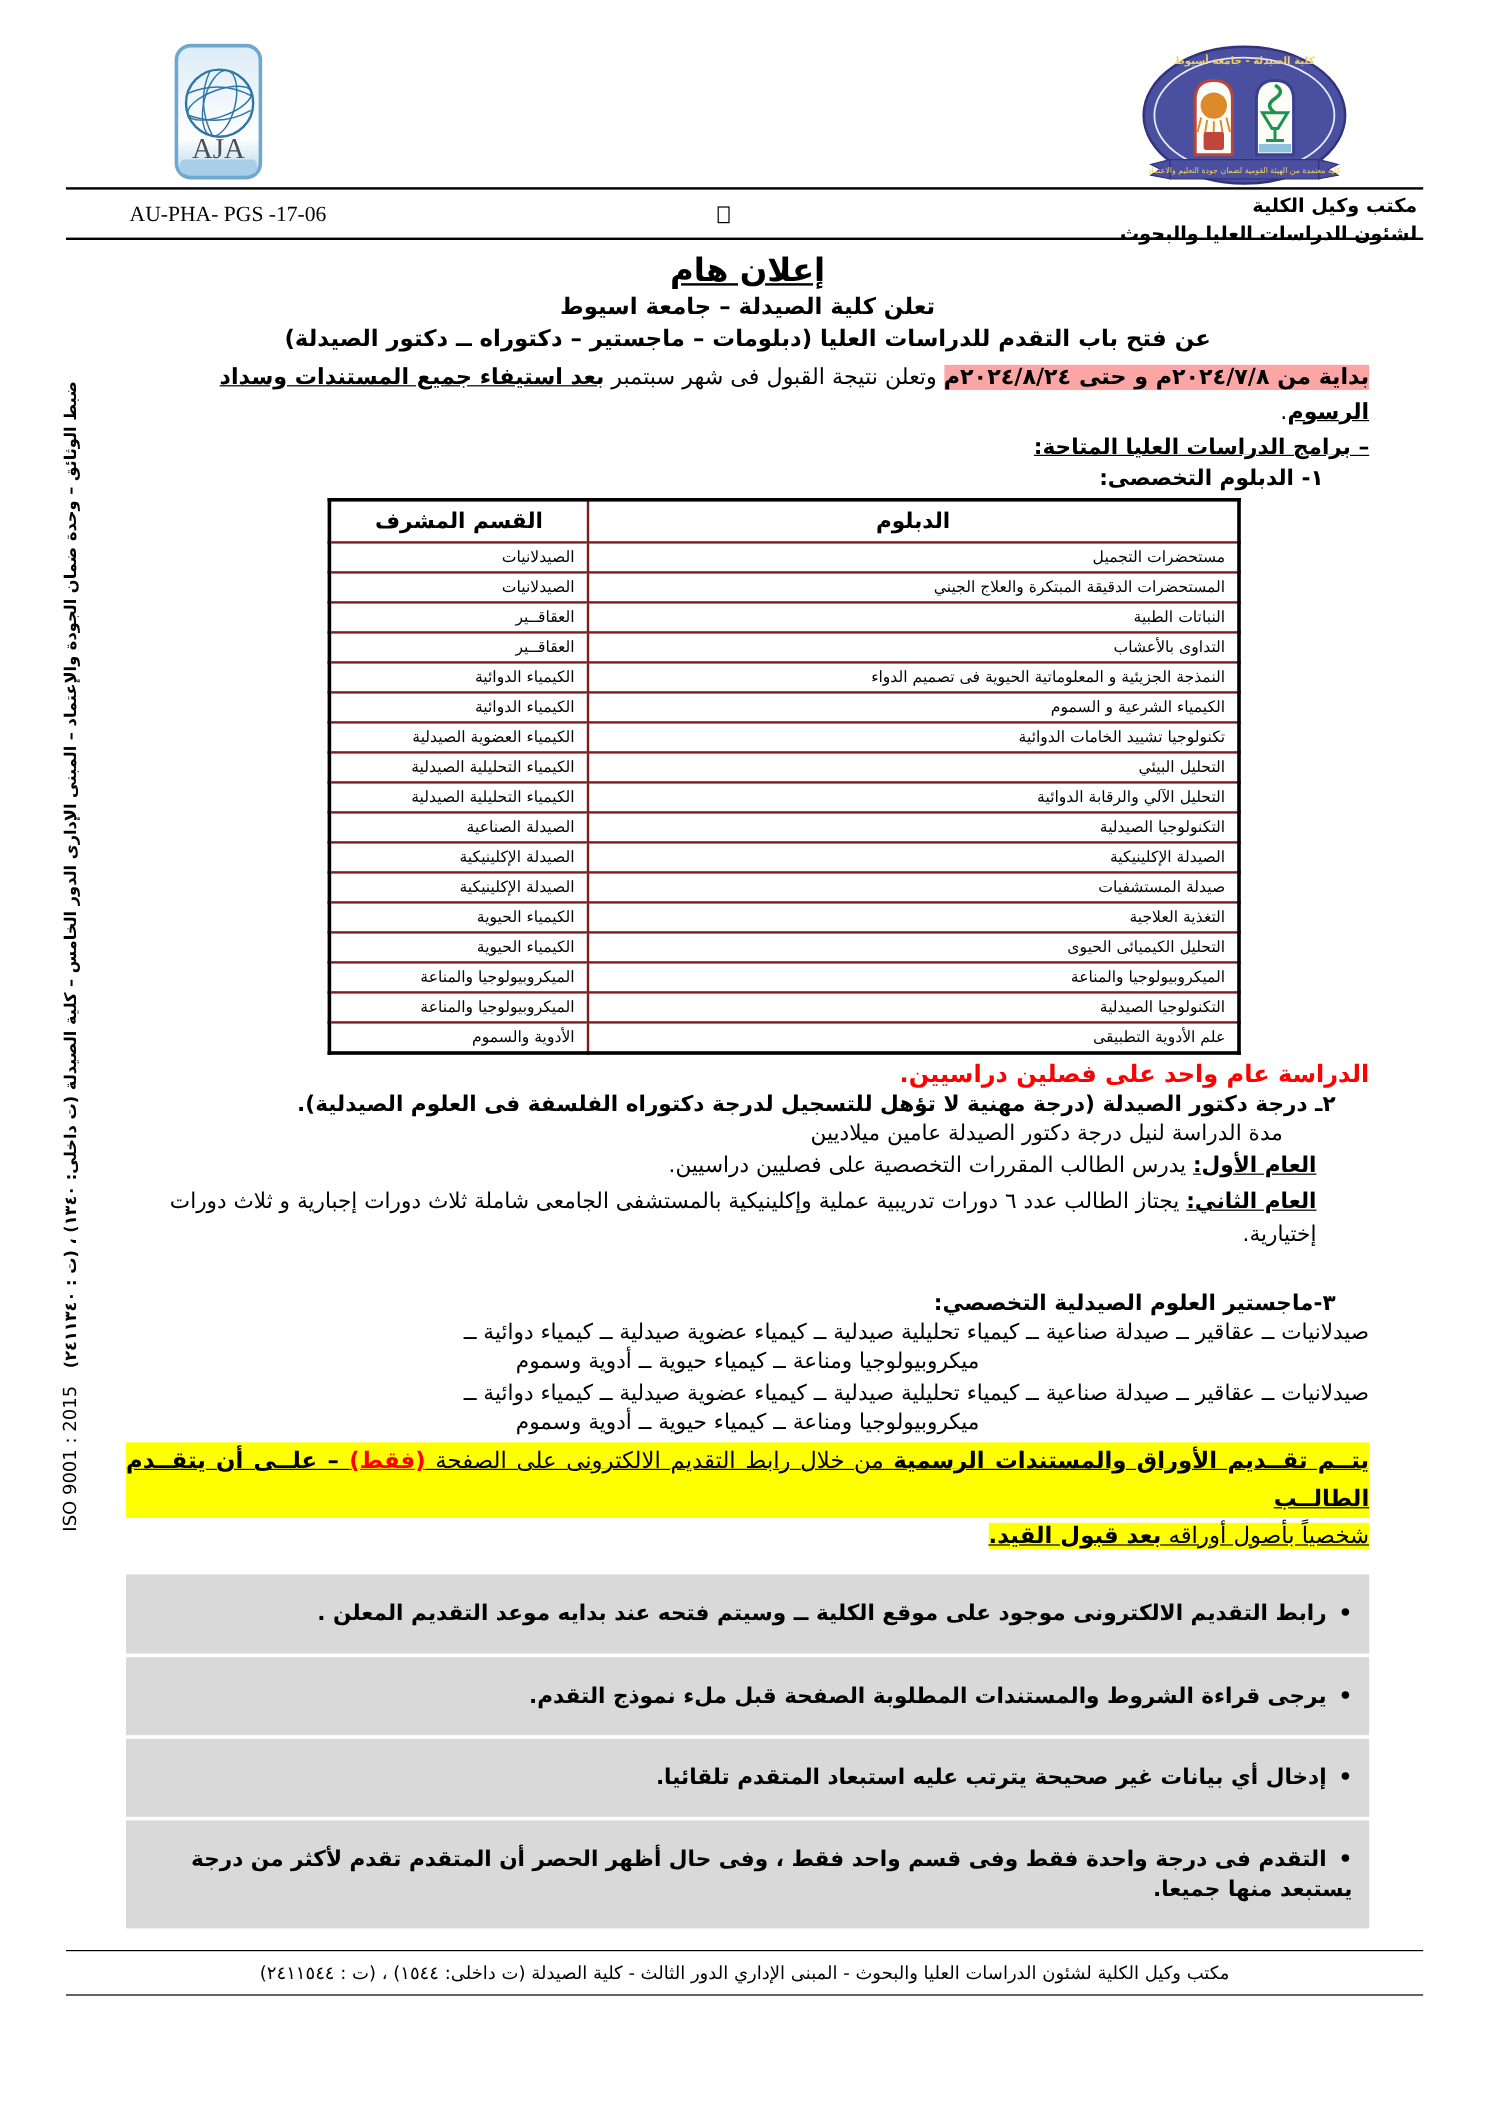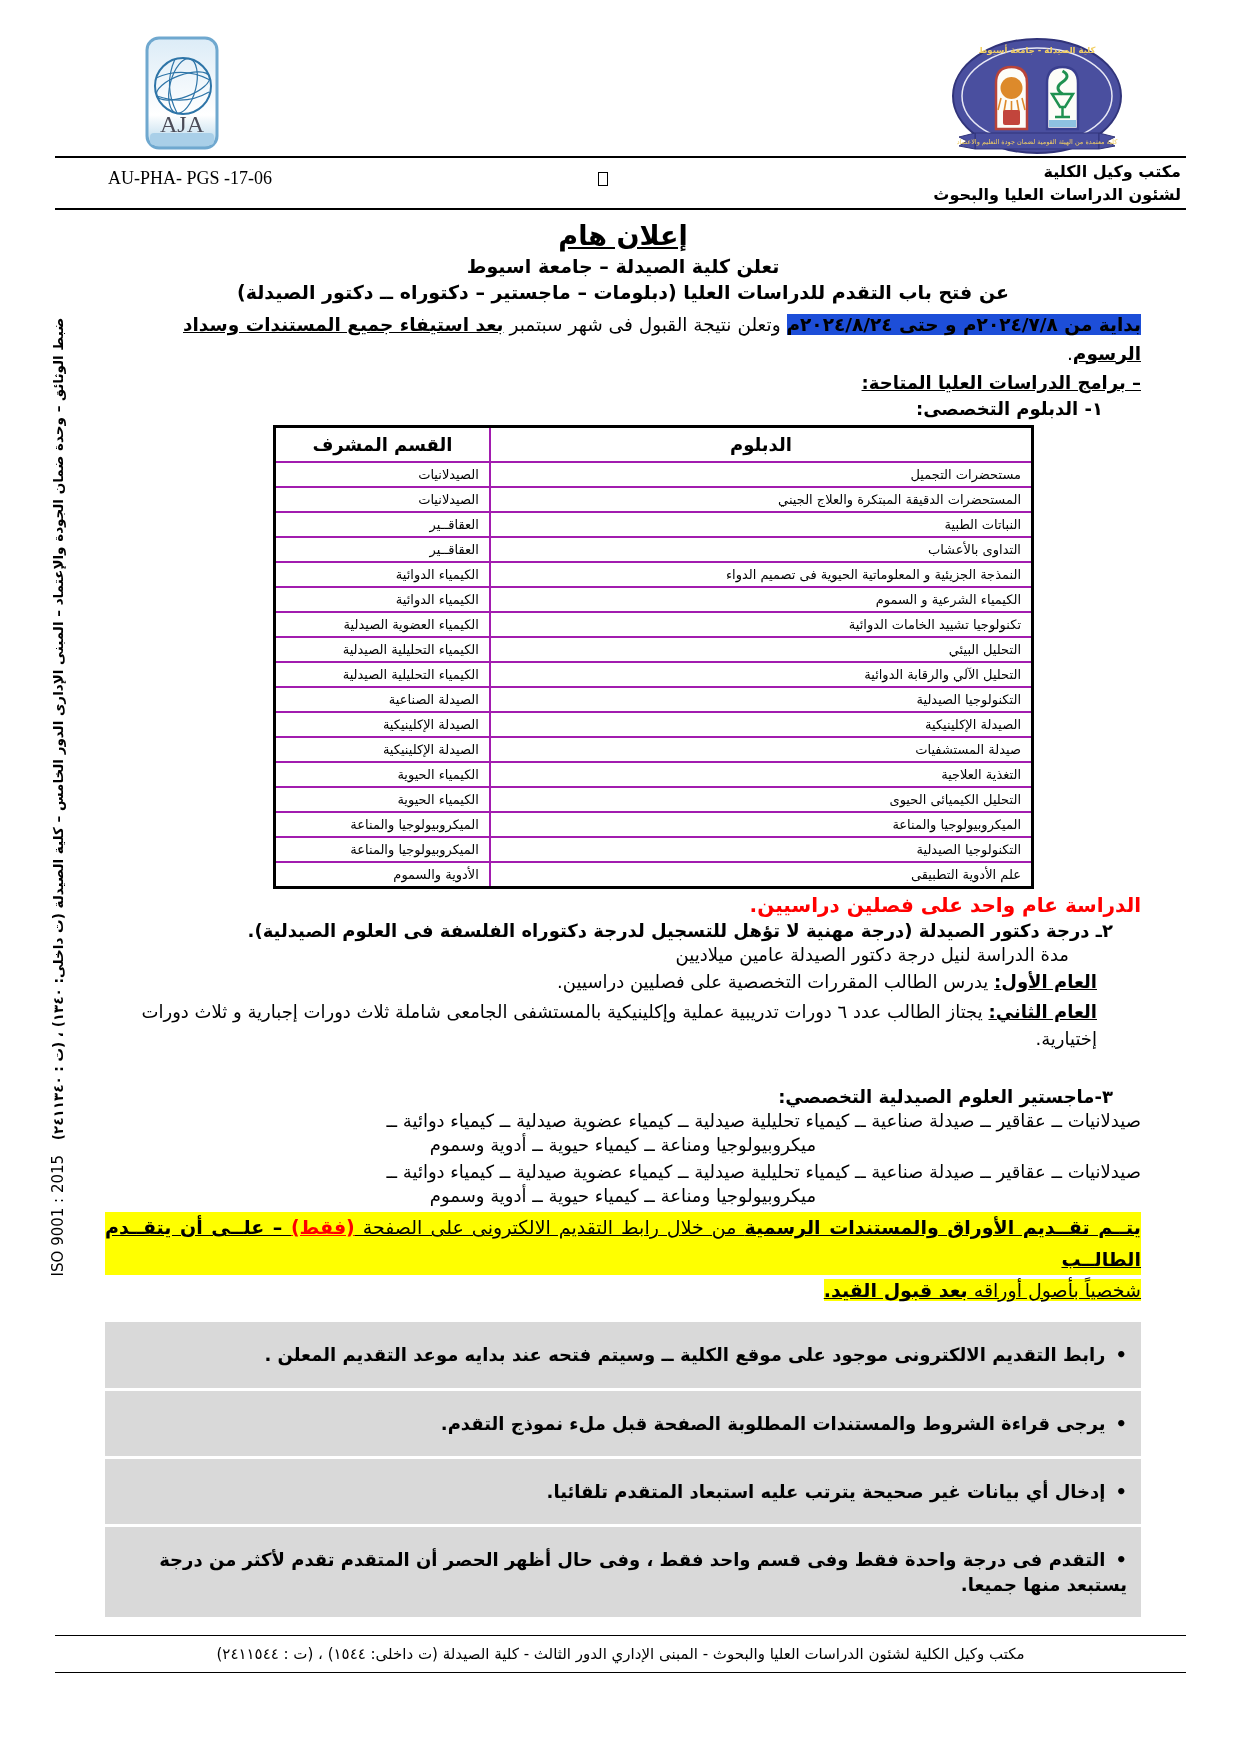--- a/index.html
+++ b/index.html
@@ -6,37 +6,37 @@
   html,body { margin:0; padding:0; }
   body {
     width:1241px; height:1754px; background:#ffffff; color:#000;
     font-family:"DejaVu Sans", sans-serif; position:relative; overflow:hidden;
   }
   
   .logos { display:flex; justify-content:space-between; align-items:flex-start;
            padding:36px 118px 0 145px; height:156px; }
   hr.rule { border:none; border-top:2px solid #000; margin:0 55px; }
   .code-row { display:flex; justify-content:space-between; align-items:flex-start;
-              padding:2px 60px 0 108px; height:50px; }
+              padding:2px 60px 0 108px; height:40px; }
   .doc-code { font-family:"Liberation Serif", serif; font-size:18px; padding-top:8px; }
   .box-glyph { width:10px; height:14px; border:1.2px solid #000; margin-top:12px; }
   .office { direction:rtl; text-align:right; font-weight:bold; font-size:16px; line-height:1.45; }
   
   .main { padding:2px 100px 0 105px; direction:rtl; }
   .title { text-align:center; font-size:27px; font-weight:bold;
            text-decoration:underline; margin:8px 0 4px; }
   .sub { text-align:center; font-weight:bold; font-size:19px; margin:4px 0; }
   .date-line { font-size:18.5px; text-align:right; margin:8px 0 3px; line-height:1.55; }
-  .hl { background:#1d4ed8; font-weight:bold; }
+  .hl { background:#fca5a5; font-weight:bold; }
   .bold-u { font-weight:bold; text-decoration:underline; }
   .programs { font-size:18px; font-weight:bold; text-decoration:underline; margin:4px 0 3px; }
   .sec-num-head { font-size:18px; font-weight:bold; margin:5px 38px 6px 0; }
   table.dip { border-collapse:collapse; width:761px; margin:2px 107px 4px auto;
               border:3px solid #000; direction:rtl; }
-  table.dip th, table.dip td { border:2px solid #a21caf; padding:4px 10px; }
+  table.dip th, table.dip td { border:2px solid #7f1d1d; padding:4px 10px; }
   table.dip th { font-size:18px; font-weight:bold; text-align:center; padding:6px 10px; }
   table.dip td { font-size:13px; text-align:right; }
   .red-note { color:#ff0000; font-weight:bold; font-size:20px; margin:4px 0 3px; }
   .sec2-head { font-weight:bold; font-size:18px; margin:2px 28px 2px 0;text-align:right; }
   .plain-line { font-size:18px; margin:3px 72px 3px 0; }
   .year-line { font-size:18px; margin:3px 44px 3px 0; line-height:1.5; }
   .year-label { font-weight:bold; text-decoration:underline; }
   .sec34-head { font-weight:bold; font-size:18px; margin:34px 28px 3px 0; }
   .spec1 { font-size:18px; margin:3px 0; text-align:right; }
   .spec2 { font-size:18px; margin:3px 0 6px; text-align:center; }

